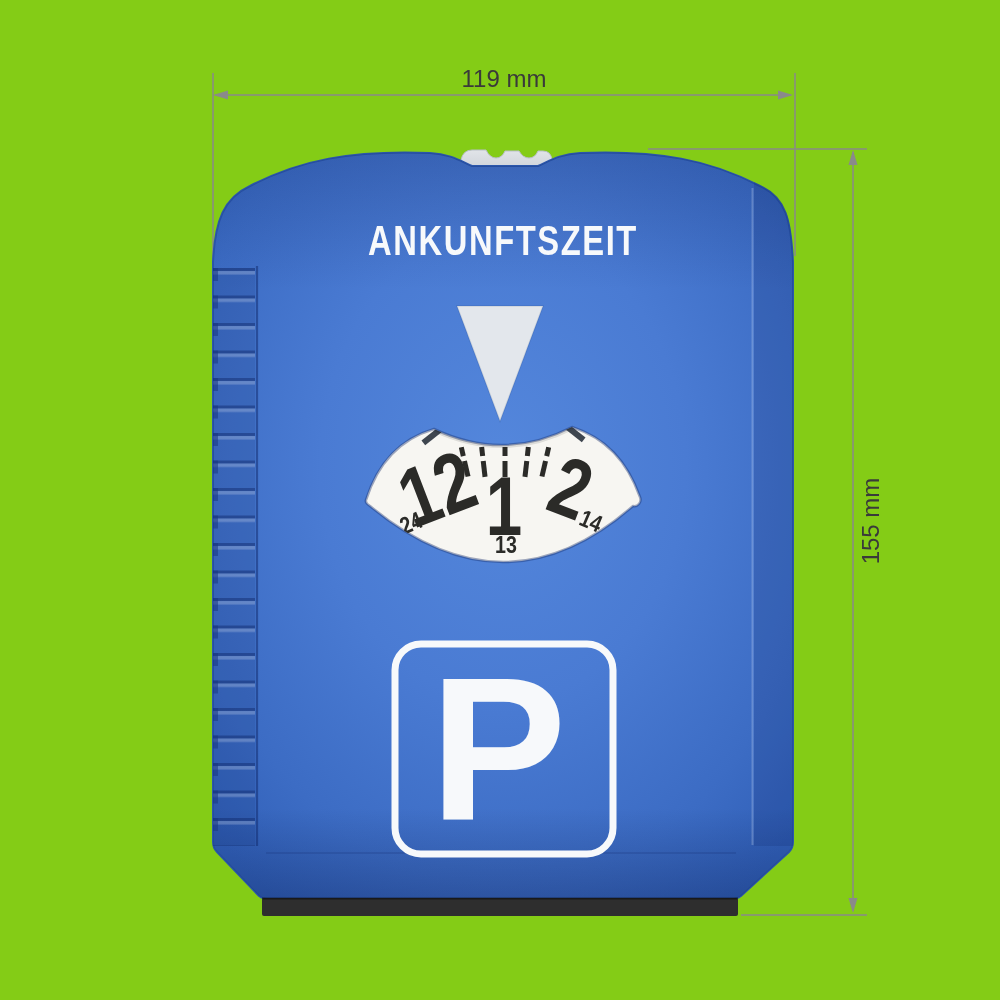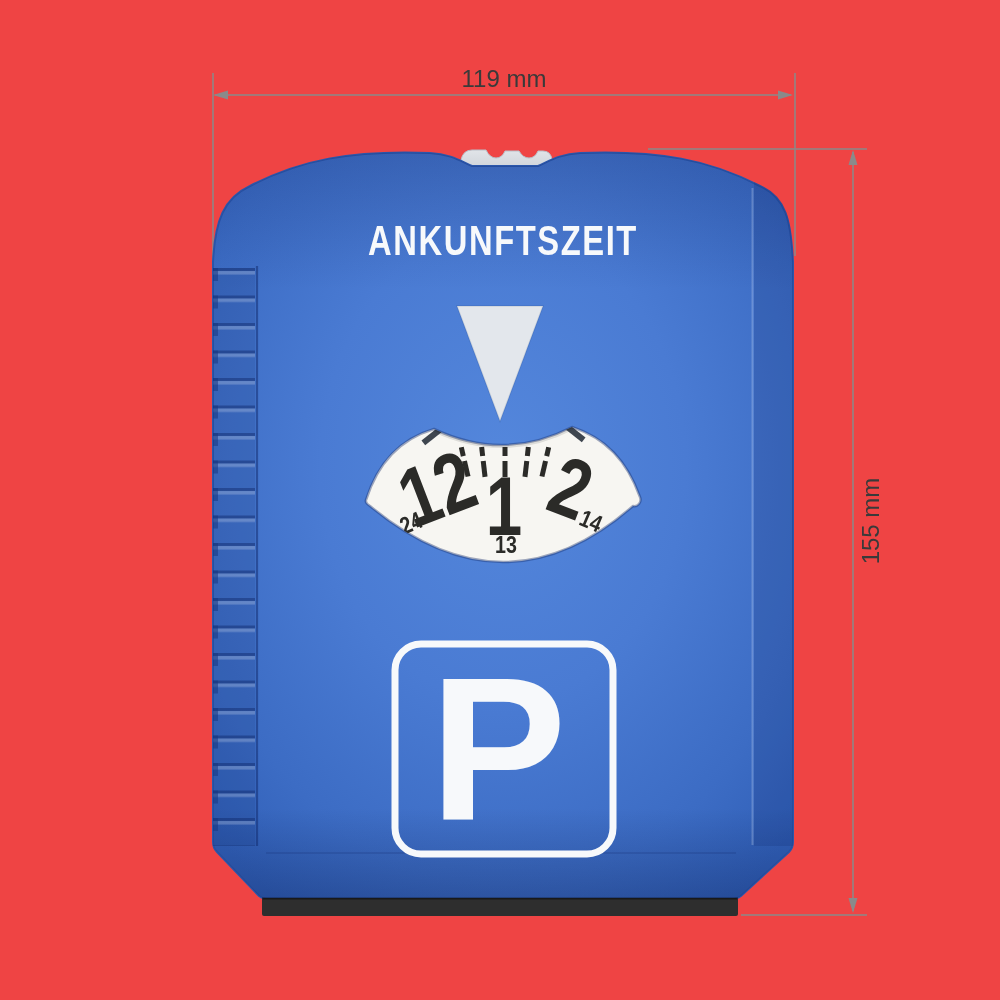--- a/index.html
+++ b/index.html
@@ -1,20 +1,20 @@
 <!DOCTYPE html>
 <html><head>
 <meta charset="utf-8">
 <style>
   html, body { margin: 0; padding: 0; background: #ffffff; }
   .stage {
     position: relative;
     width: 1000px;
     height: 1000px;
-    background: #ef4444;
+    background: #84cc16;
     overflow: hidden;
   }
   svg text {
     font-family: "Liberation Sans", "DejaVu Sans", sans-serif;
   }
   .dim-label { font-size: 24px; font-weight: 500; }
   .disc-title { font-size: 42px; font-weight: bold; letter-spacing: 2px; }
   .dial-num-big { font-size: 84px; font-weight: bold; }
   .dial-num-small { font-size: 24px; font-weight: bold; }
   .p-letter { font-size: 205px; font-weight: bold; }

